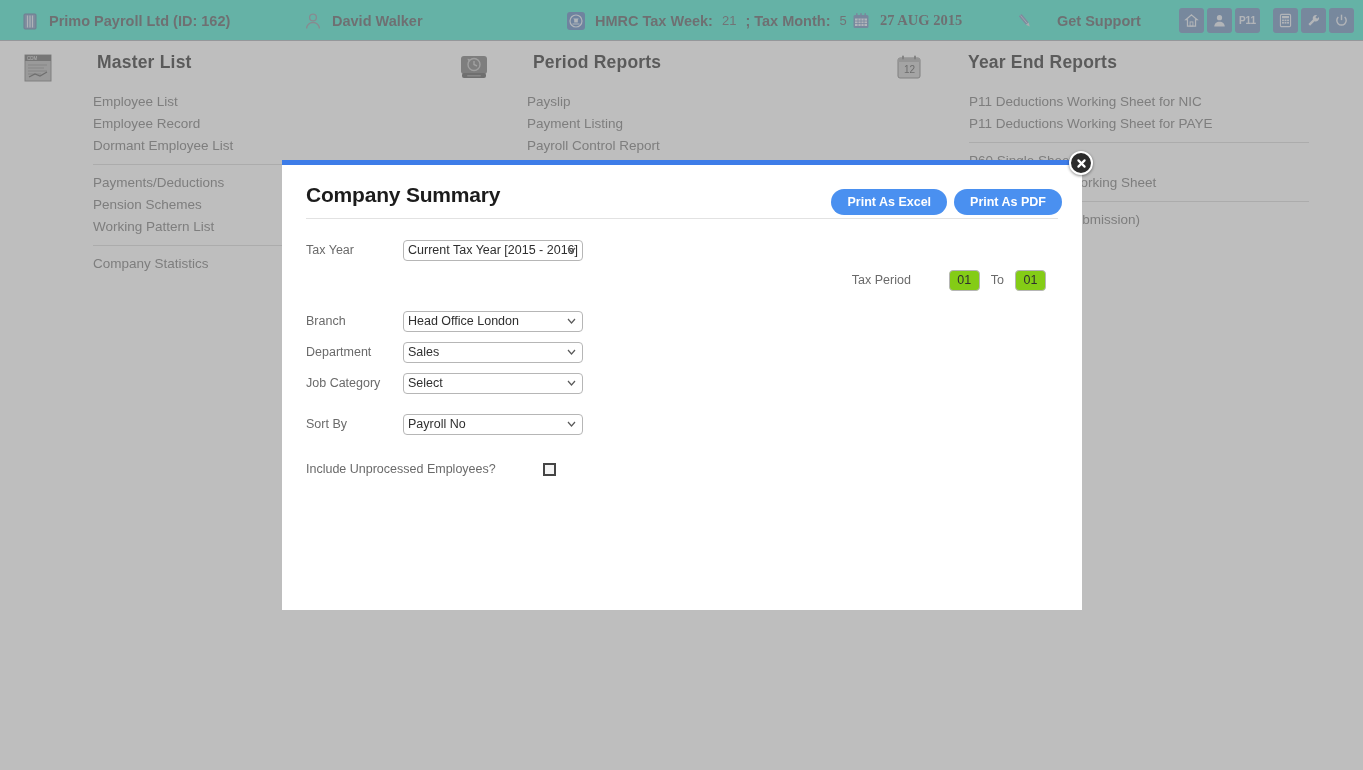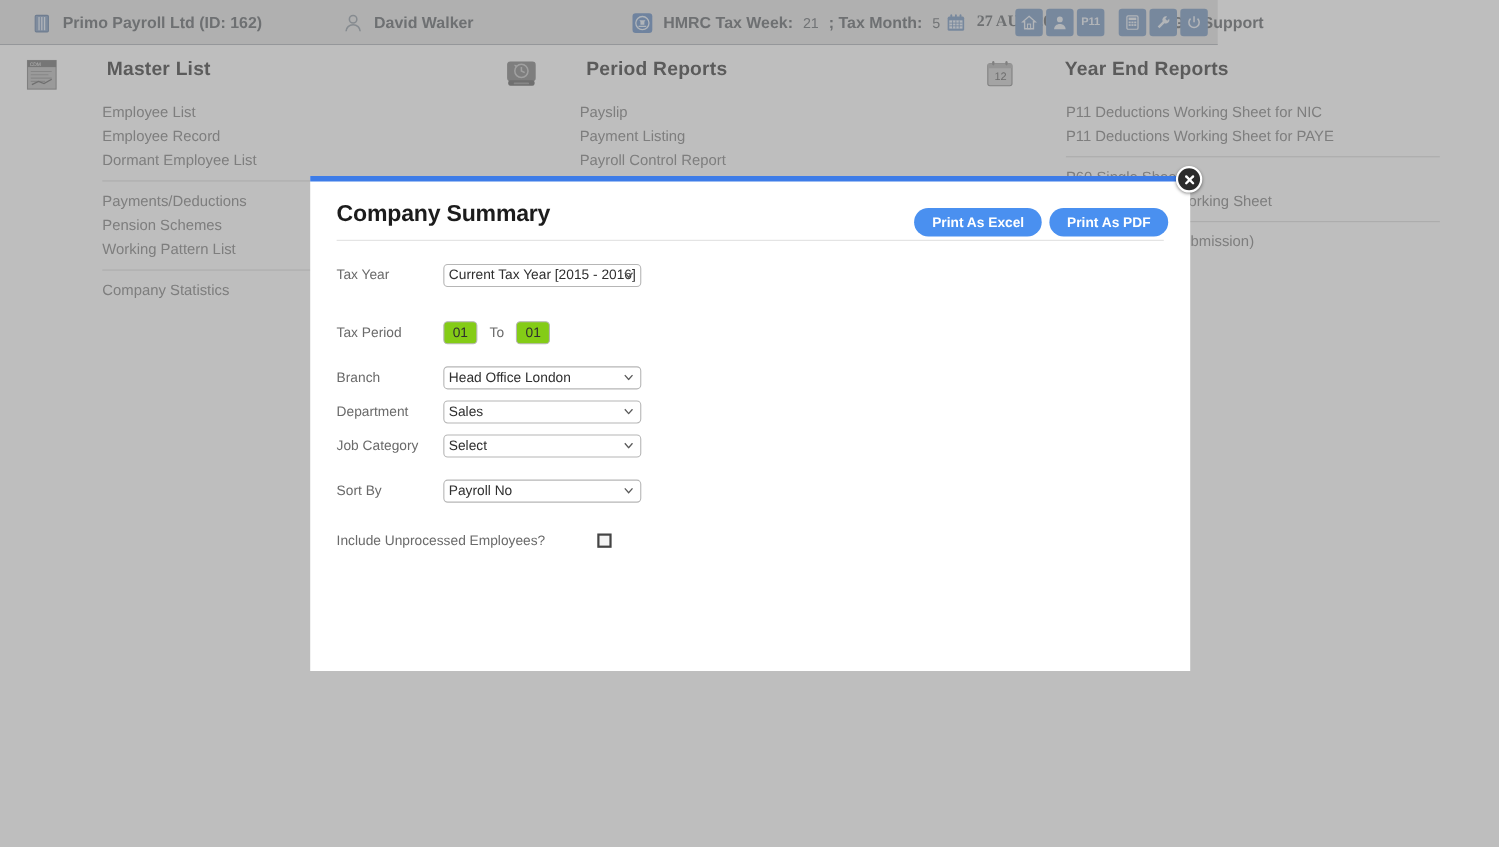--- a/index.html
+++ b/index.html
@@ -16,26 +16,25 @@
     position: relative;
     width: 1363px;
     height: 770px;
     background: #ffffff;
   }
 
   
   .topbar {
     position: absolute;
     left: 0; top: 0;
-    width: 1107px;
+    width: 1363px;
     height: 41px;
-    background: #e5e5e5;
+    background: #5eead4;
     border-bottom: 1px solid #b5b9bd;
     box-sizing: border-box;
-    padding-left: 8px;
   }
   .topbar-inner {
     position: relative;
     width: 100%;
     height: 100%;
   }
   .tb-item {
     position: absolute;
     top: 0;
     height: 41px;
@@ -573,21 +572,21 @@
             <div class="select-text">Current Tax Year [2015 - 2016]</div>
             <span class="arrow">
               <svg width="9" height="6" viewBox="0 0 9 6">
                   <polyline points="1,1 4.5,5 8,1" fill="none" stroke="#5a5a5a" stroke-width="1.2"></polyline>
                 </svg>
             </span>
           </div>
         </div>
 
 
-        <div class="frow spaced" style="margin-top:26px;">
+        <div class="frow spaced" style="margin-top:4px;justify-content:flex-end;">
           <div class="flabel">Tax Period</div>
           <div class="period-wrap">
             <div class="period-box">01</div>
             <span class="to-text">To</span>
             <div class="period-box">01</div>
           </div>
         </div>
 
         <div class="frow" style="margin-top:15px;">
           <div class="flabel">Branch</div>

